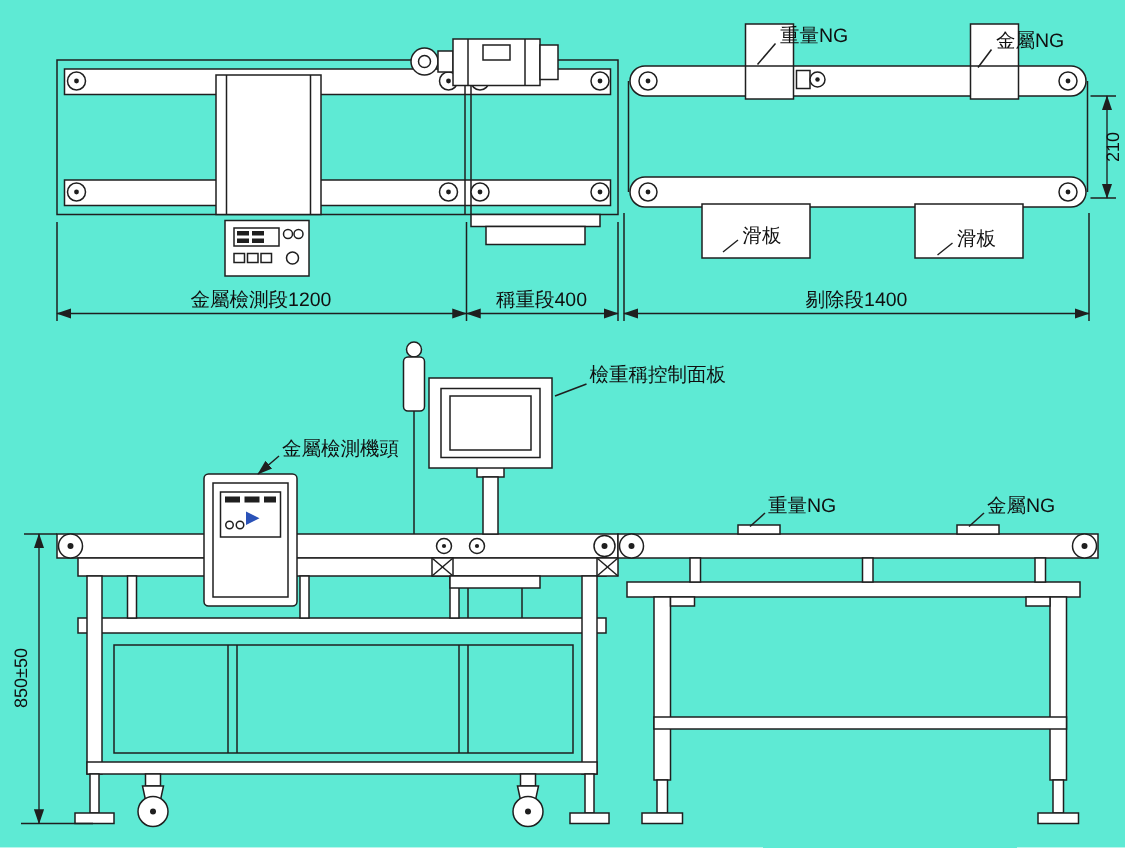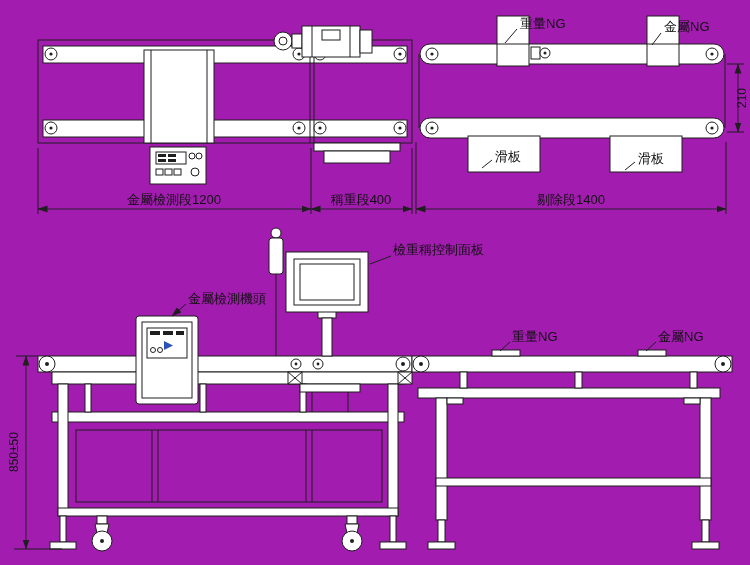--- a/index.html
+++ b/index.html
@@ -1,16 +1,16 @@
 <!DOCTYPE html>
 <html><head>
 <meta charset="utf-8">
 <style>
   html,body{margin:0;padding:0;background:#ffffff;}
-  .page{position:relative;width:750px;height:565px;background:#a21caf;overflow:hidden;}
+  .page{position:relative;width:750px;height:565px;background:#5eead4;overflow:hidden;}
   svg{display:block;}
   .ln{stroke:#1f1f1f;stroke-width:1;fill:none;}
   .op{stroke:#1f1f1f;stroke-width:1;fill:none;}
   .fw{fill:#ffffff;stroke:#1f1f1f;stroke-width:1;}
   .fd{fill:#1f1f1f;stroke:none;}
   .dimline{stroke:#1f1f1f;stroke-width:0.9;fill:none;}
   text{font-family:"Liberation Sans","DejaVu Sans",sans-serif;fill:#101010;}
   .lbl{font-size:13px;}
   .dim{font-size:12px;}
   .mid{text-anchor:middle;}

